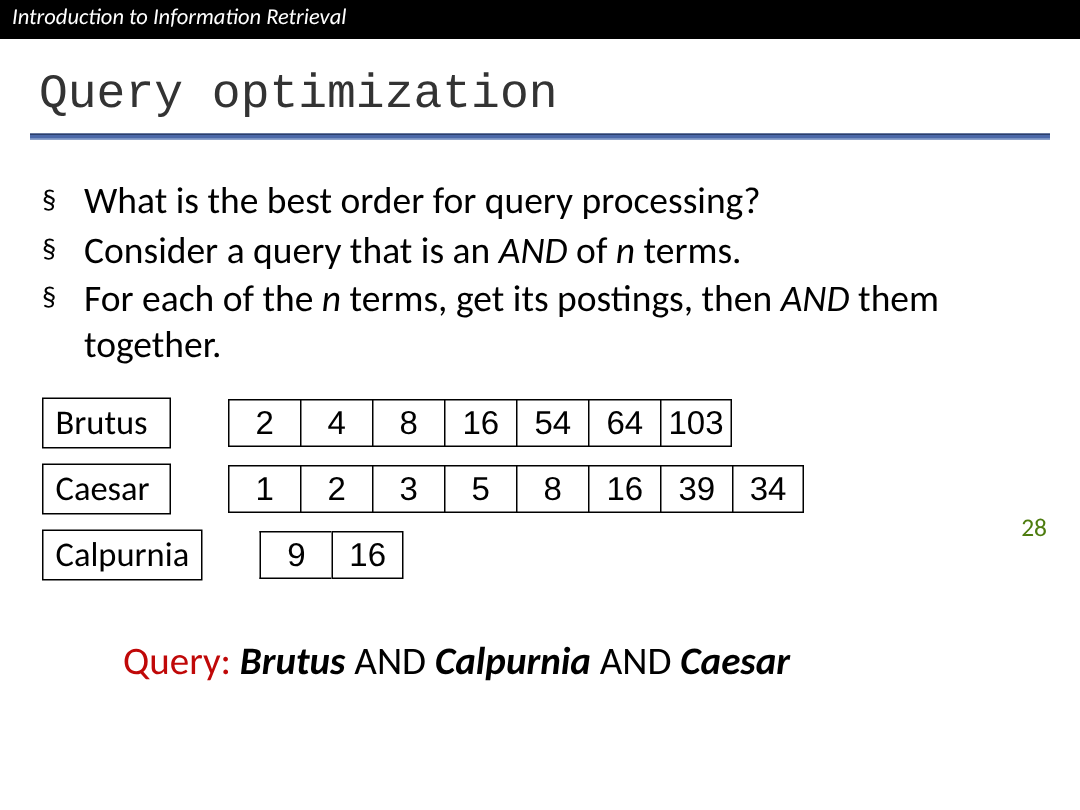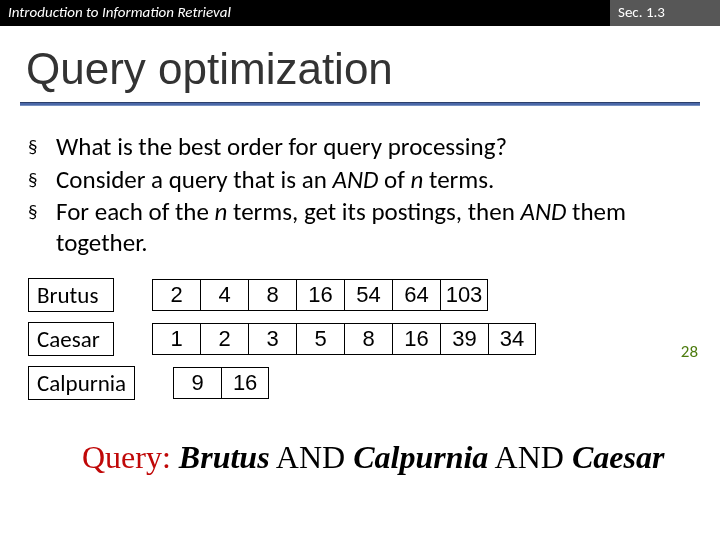--- a/index.html
+++ b/index.html
@@ -3,54 +3,53 @@
 <meta charset="utf-8">
 <style>
   * { box-sizing: border-box; margin: 0; padding: 0; }
   html, body { width: 720px; height: 540px; background: #fff; font-family: "Calibri", "Segoe UI", sans-serif; color: #000; overflow: hidden; }
   .slide { position: relative; width: 720px; height: 380px; }
 
   .header-bar { display: flex; align-items: stretch; height: 26px; }
   .header-left { flex: 1; background: #000; color: #fff; font-style: italic; font-size: 15px; padding: 3px 8px; }
   .header-right { width: 110px; background: #575757; color: #fff; font-size: 15px; padding: 3px 8px; text-align: left; }
 
-  .title { font-family: Liberation Sans, sans-serif; font-size: 44px; font-weight: 400; color: #333; padding: 18px 0 8px 26px; }
+  .title { font-family: Liberation Mono, monospace; font-size: 32px; font-weight: 400; color: #333; padding: 18px 0 8px 26px; }
   .title::selection { background: #cde; }
   .title-rule { margin: 0 20px; background: #4b68a8; border-top: 1px solid #2b3f6b; border-bottom: 1px solid #7791c2; height: 4px; }
 
   .body { padding: 26px 28px 0 28px; font-size: 25px; line-height: 1.22; }
   .bullet { display: flex; margin-bottom: 2px; }
   .bullet .mark { width: 28px; flex: 0 0 28px; font-size: 19px; padding-top: 3px; }
   .bullet .text { flex: 1; }
   em { font-style: italic; }
 
   .postings-area { margin-top: 20px; position: relative; height: 150px; }
   .postings-row { position: absolute; display: flex; align-items: center; }
   .term-box { border: 1px solid #000; padding: 2px 8px; font-size: 23px; font-family: "Calibri", sans-serif; min-width: 86px; height: 34px; display: flex; align-items: center; }
   .term-glyph { font-family: monospace; font-size: 14px; margin-left: 10px; margin-right: 28px; letter-spacing: -2px; color: #222; }
 
   .cells { display: flex; }
   .cell { border: 1.5px solid #000; border-right-width: 0; width: 48px; height: 32px; font-family: "Gill Sans MT", "Trebuchet MS", sans-serif; font-size: 22px; display: flex; align-items: center; justify-content: center; background: #fff; }
   .cell:last-child { border-right-width: 1.5px; }
 
-  .query-line { font-size: 32px; padding-top: 10px; padding-left: 54px; font-family: Liberation Serif, serif; }
+  .query-line { font-size: 26px; padding-top: 10px; padding-left: 54px; }
   .query-line .q { color: #c00808; }
   strong { font-weight: 700; font-style: italic; }
   .norm { font-weight: 400; font-style: normal; }
 
   .page-num { position: absolute; right: 22px; bottom: 18px; font-size: 17px; color: #4d7c0f; }
 </style>
 </head>
 <body>
 
 <div class="slide">
 
   <div class="header-bar">
     <div class="header-left">Introduction to Information Retrieval</div>
-    <div class="header-right">Sec. 1.3</div>
   </div>
 
   <div class="title">Query optimization</div>
   <div class="title-rule"></div>
 
   <div class="body">
     <div class="bullet">
       <div class="mark">§</div>
       <div class="text">What is the best order for query processing?</div>
     </div>

